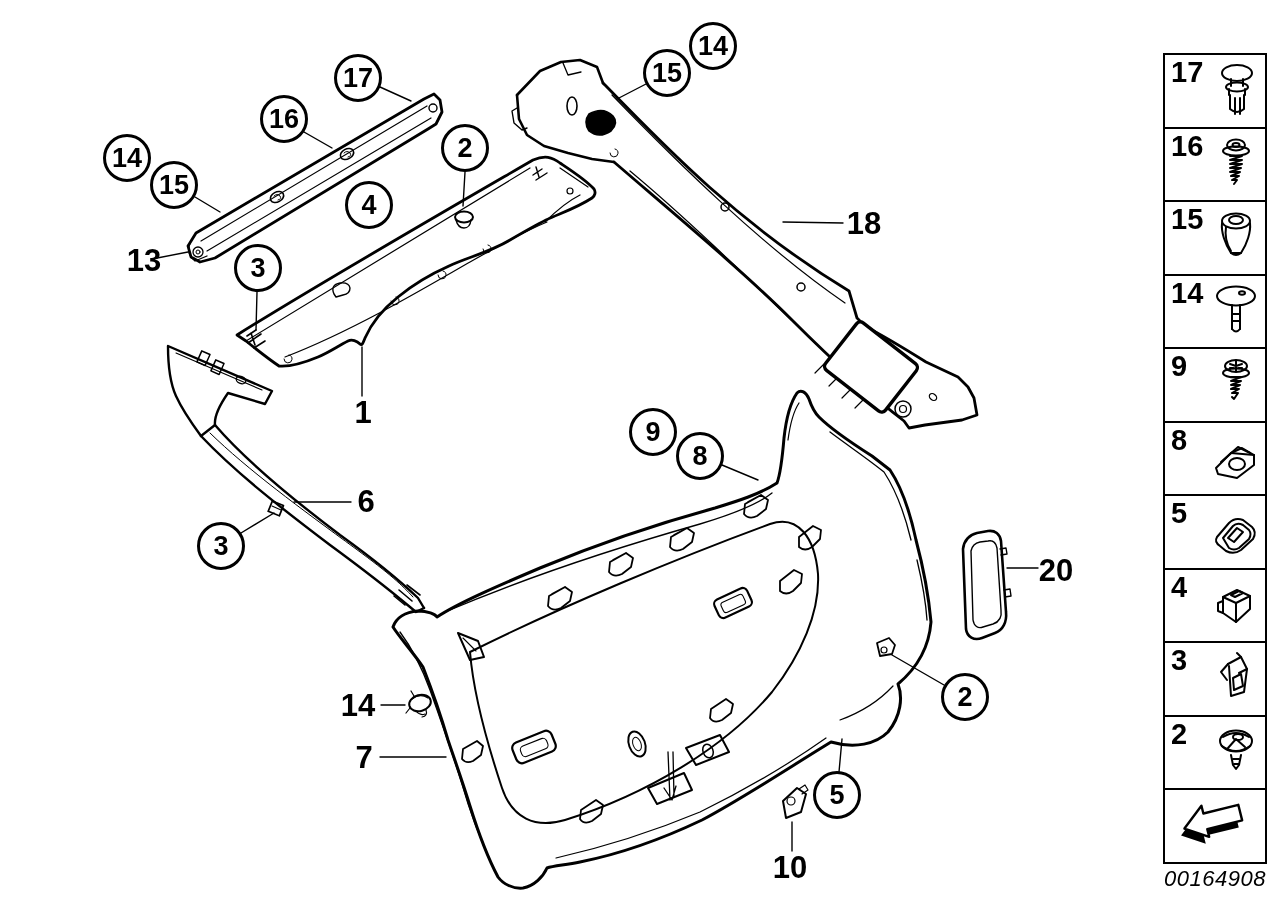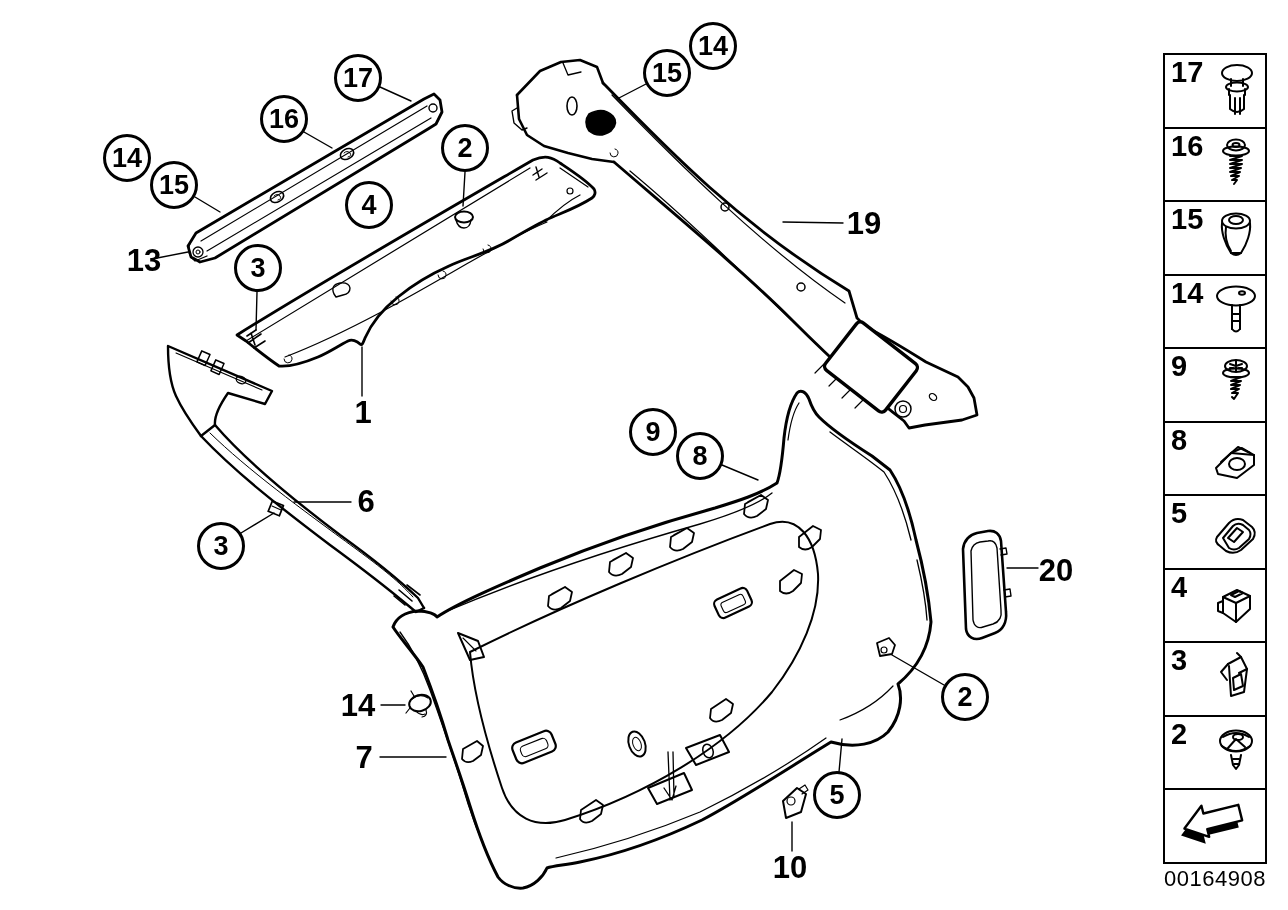--- a/index.html
+++ b/index.html
@@ -15,21 +15,21 @@
             white-space:nowrap;cursor:pointer;}
   
   .legend{position:absolute;left:1163px;top:53px;width:104px;}
   .legend-cell{position:relative;width:104px;height:76px;border:2.5px solid #000;
                box-sizing:border-box;background:#fff;}
   .legend-cell + .legend-cell{margin-top:-2.5px;}
   .legend-num{position:absolute;top:1px;left:6px;font-size:29px;font-weight:bold;}
   .legend-icon{position:absolute;right:2px;top:50%;transform:translateY(-50%);}
   .arrow-cell .legend-icon{right:auto;left:50%;transform:translate(-50%,-50%);}
   .part-number{position:absolute;left:1163px;top:866px;width:104px;text-align:center;
-               font-size:22px;letter-spacing:.5px;}
+               font-size:22px;letter-spacing:.5px;font-style:italic;}
 </style>
 </head>
 <body>
 
 <div class="stage">
 
   <svg class="art" width="1288" height="910" viewBox="0 0 1288 910">
     <g stroke="#000" fill="none" stroke-linecap="round" stroke-linejoin="round">
 
       <g>
@@ -200,21 +200,21 @@
       <div class="co-circle" style="left: 345px; top: 181px;">4</div>
       <div class="co-circle" style="left: 234px; top: 244px;">3</div>
       <div class="co-circle" style="left: 643px; top: 49px;">15</div>
       <div class="co-circle" style="left: 689px; top: 22px;">14</div>
       <div class="co-circle" style="left: 197px; top: 522px;">3</div>
       <div class="co-circle" style="left: 629px; top: 408px;">9</div>
       <div class="co-circle" style="left: 676px; top: 432px;">8</div>
       <div class="co-circle" style="left: 941px; top: 673px;">2</div>
       <div class="co-circle" style="left: 813px; top: 771px;">5</div>
       <div class="co-plain" style="left: 144px; top: 261px;">13</div>
-      <div class="co-plain" style="left: 864px; top: 224px;">19</div>
+      <div class="co-plain" style="left: 864px; top: 224px;">18</div>
       <div class="co-plain" style="left: 363px; top: 413px;">1</div>
       <div class="co-plain" style="left: 366px; top: 502px;">6</div>
       <div class="co-plain" style="left: 1056px; top: 571px;">20</div>
       <div class="co-plain" style="left: 358px; top: 706px;">14</div>
       <div class="co-plain" style="left: 364px; top: 758px;">7</div>
       <div class="co-plain" style="left: 790px; top: 868px;">10</div>
     </div>
 
   <div class="legend">
 

